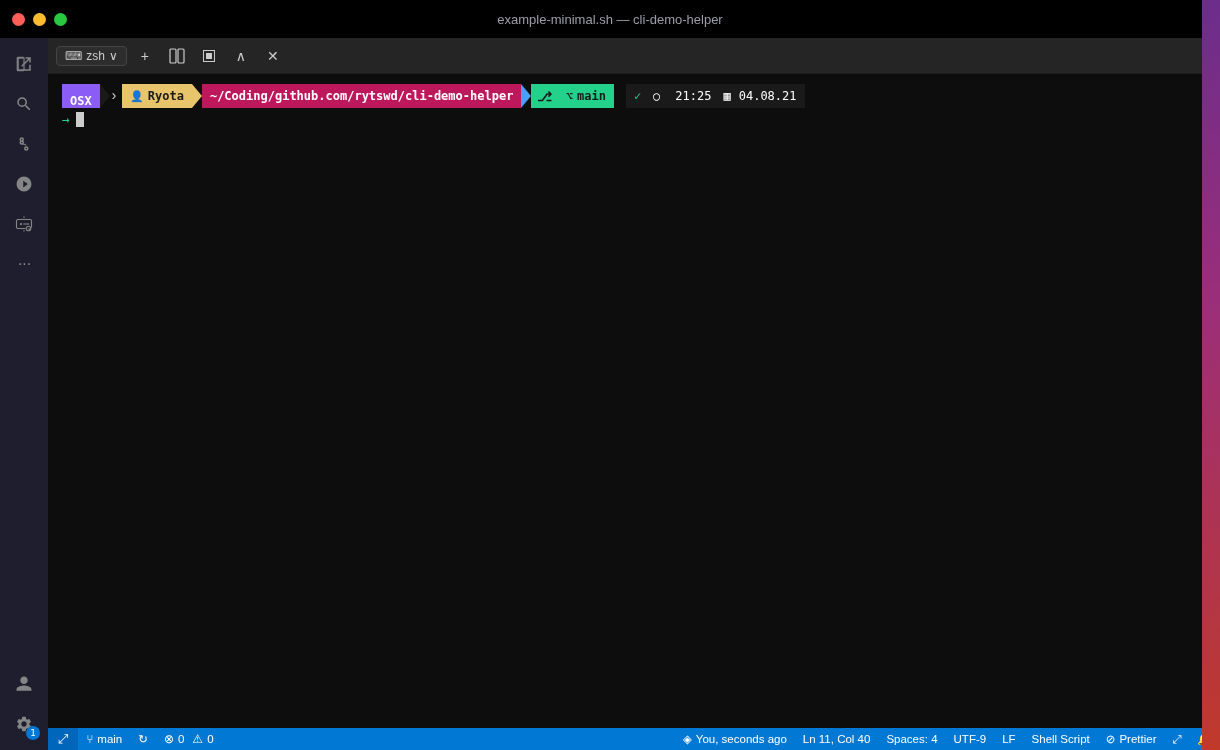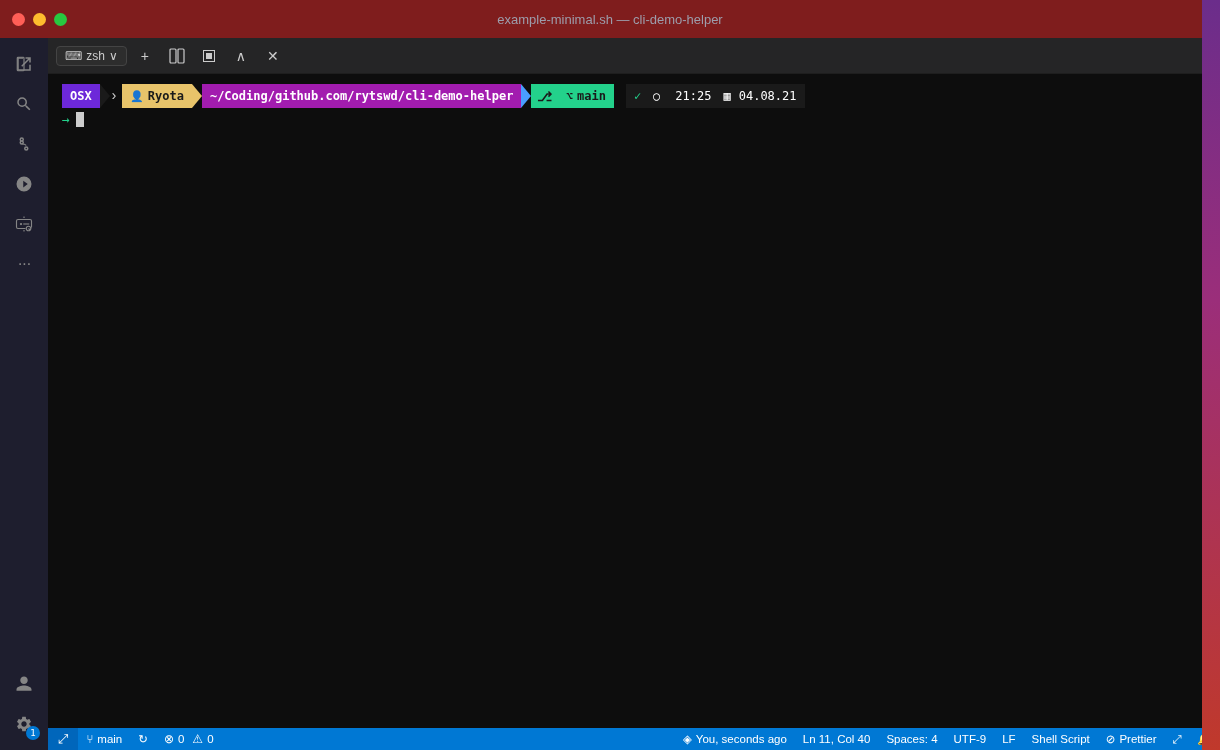--- a/index.html
+++ b/index.html
@@ -8,21 +8,21 @@
       height: 750px;
       background: #1e1e2e;
       font-family: -apple-system, BlinkMacSystemFont, 'Segoe UI', sans-serif;
       overflow: hidden;
       position: relative;
     }
 
     
     .title-bar {
       height: 38px;
-      background: #7f1d1d;
+      background: #000000;
       display: flex;
       align-items: center;
       justify-content: center;
       position: relative;
       padding: 0 12px;
     }
     .traffic-lights {
       position: absolute;
       left: 12px;
       display: flex;
@@ -201,23 +201,23 @@
       right: -10px;
       top: 0;
       width: 0;
       height: 0;
       border-top: 12px solid transparent;
       border-bottom: 12px solid transparent;
       border-left: 10px solid var(--seg-color);
       z-index: 1;
     }
 
-    .seg-osx { background: #6d28d9; color: #ffffff; --seg-color: #1a1a1a; }
+    .seg-osx { background: #8b5cf6; color: #ffffff; align-items: flex-end; --seg-color: #1a1a1a; }
     .seg-user { background: #e8c46a; color: #1a1a1a; --seg-color: #e8c46a; }
-    .seg-path { background: #a21caf; color: #ffffff; --seg-color: #4a9eff; }
+    .seg-path { background: #be185d; color: #ffffff; --seg-color: #4a9eff; }
     .seg-git { background: #23d18b; color: #1a1a1a; --seg-color: #23d18b; }
     .seg-branch { background: #23d18b; color: #1a1a1a; --seg-color: #23d18b; }
 
     .seg-status {
       display: inline-flex;
       align-items: center;
       background: #1a1a1a;
       color: #ffffff;
       height: 24px;
       padding: 0 8px;

